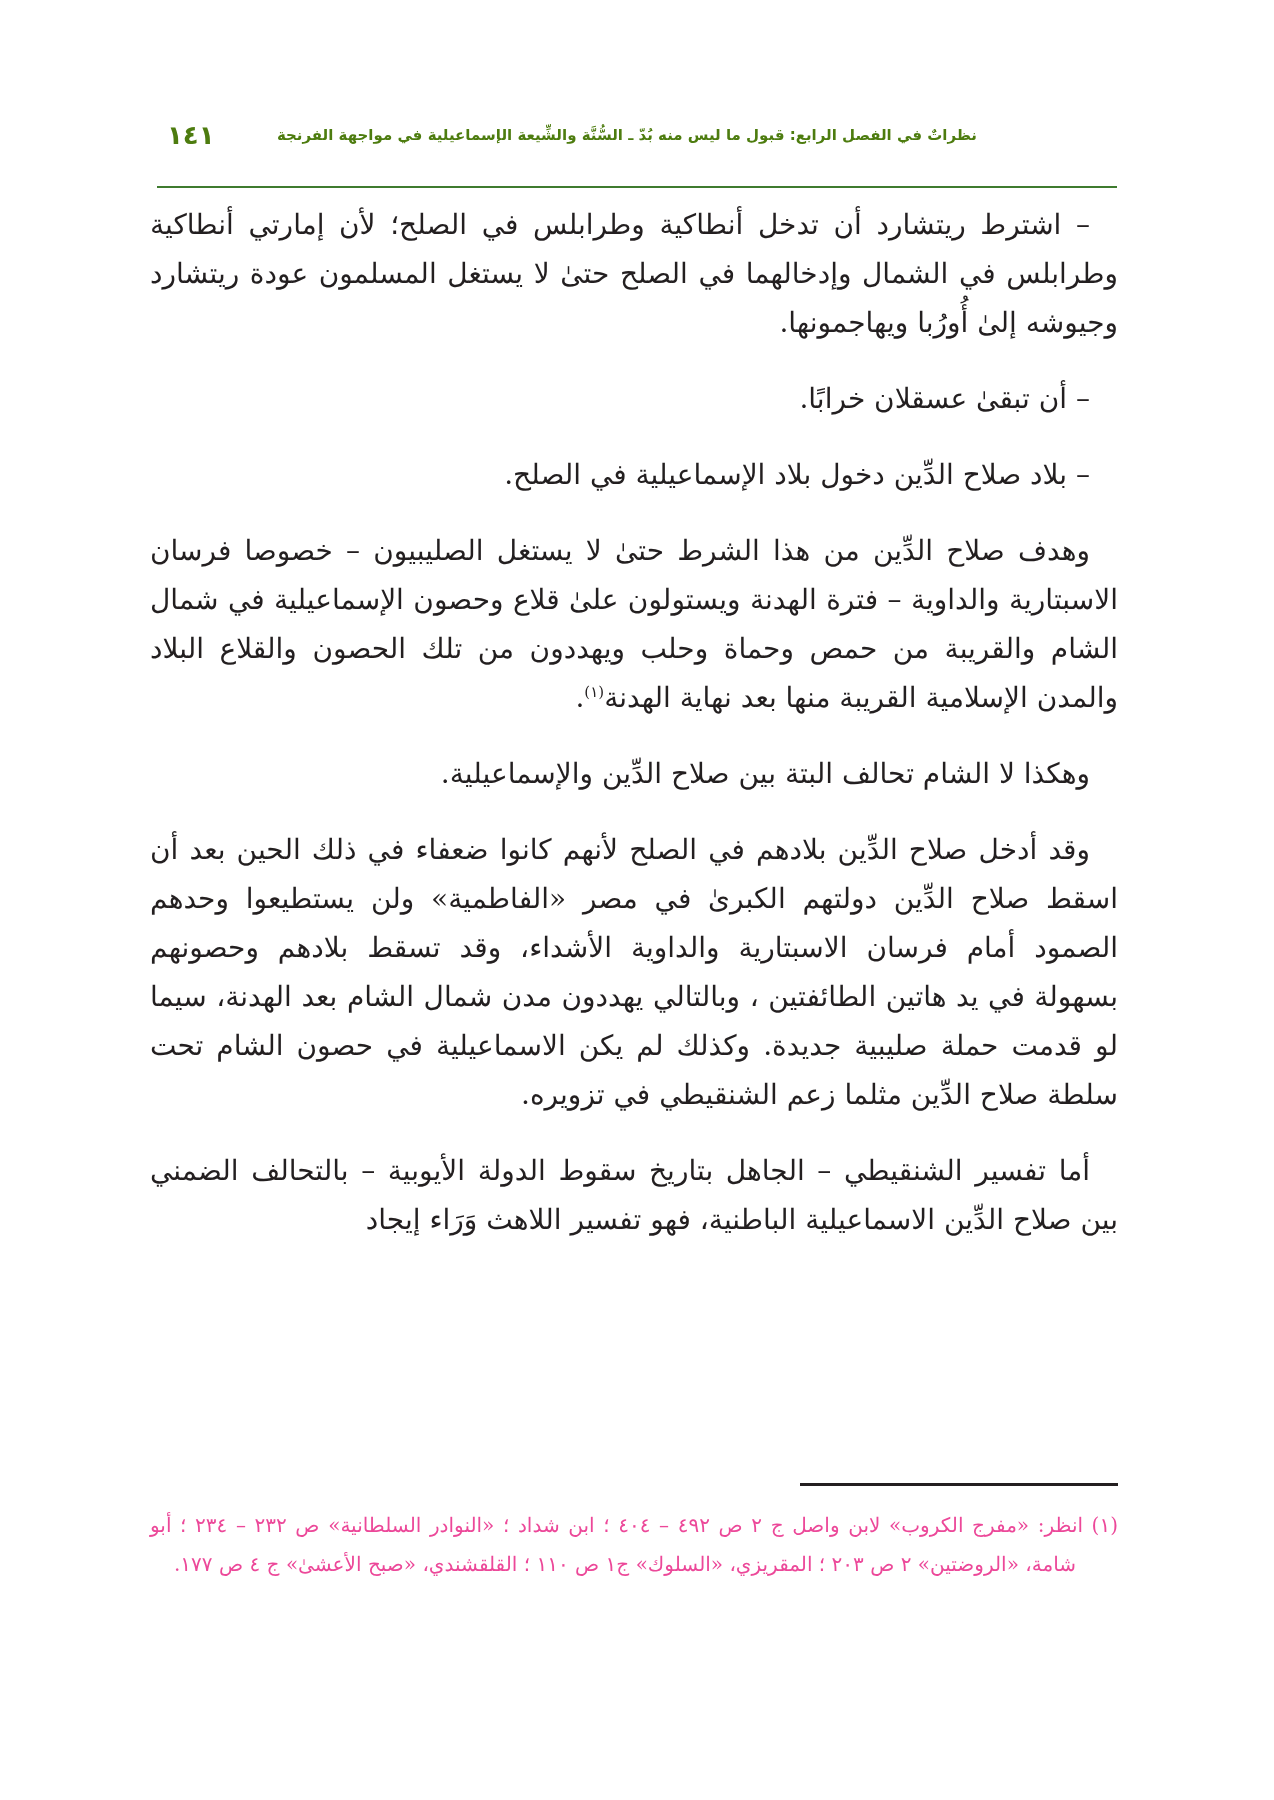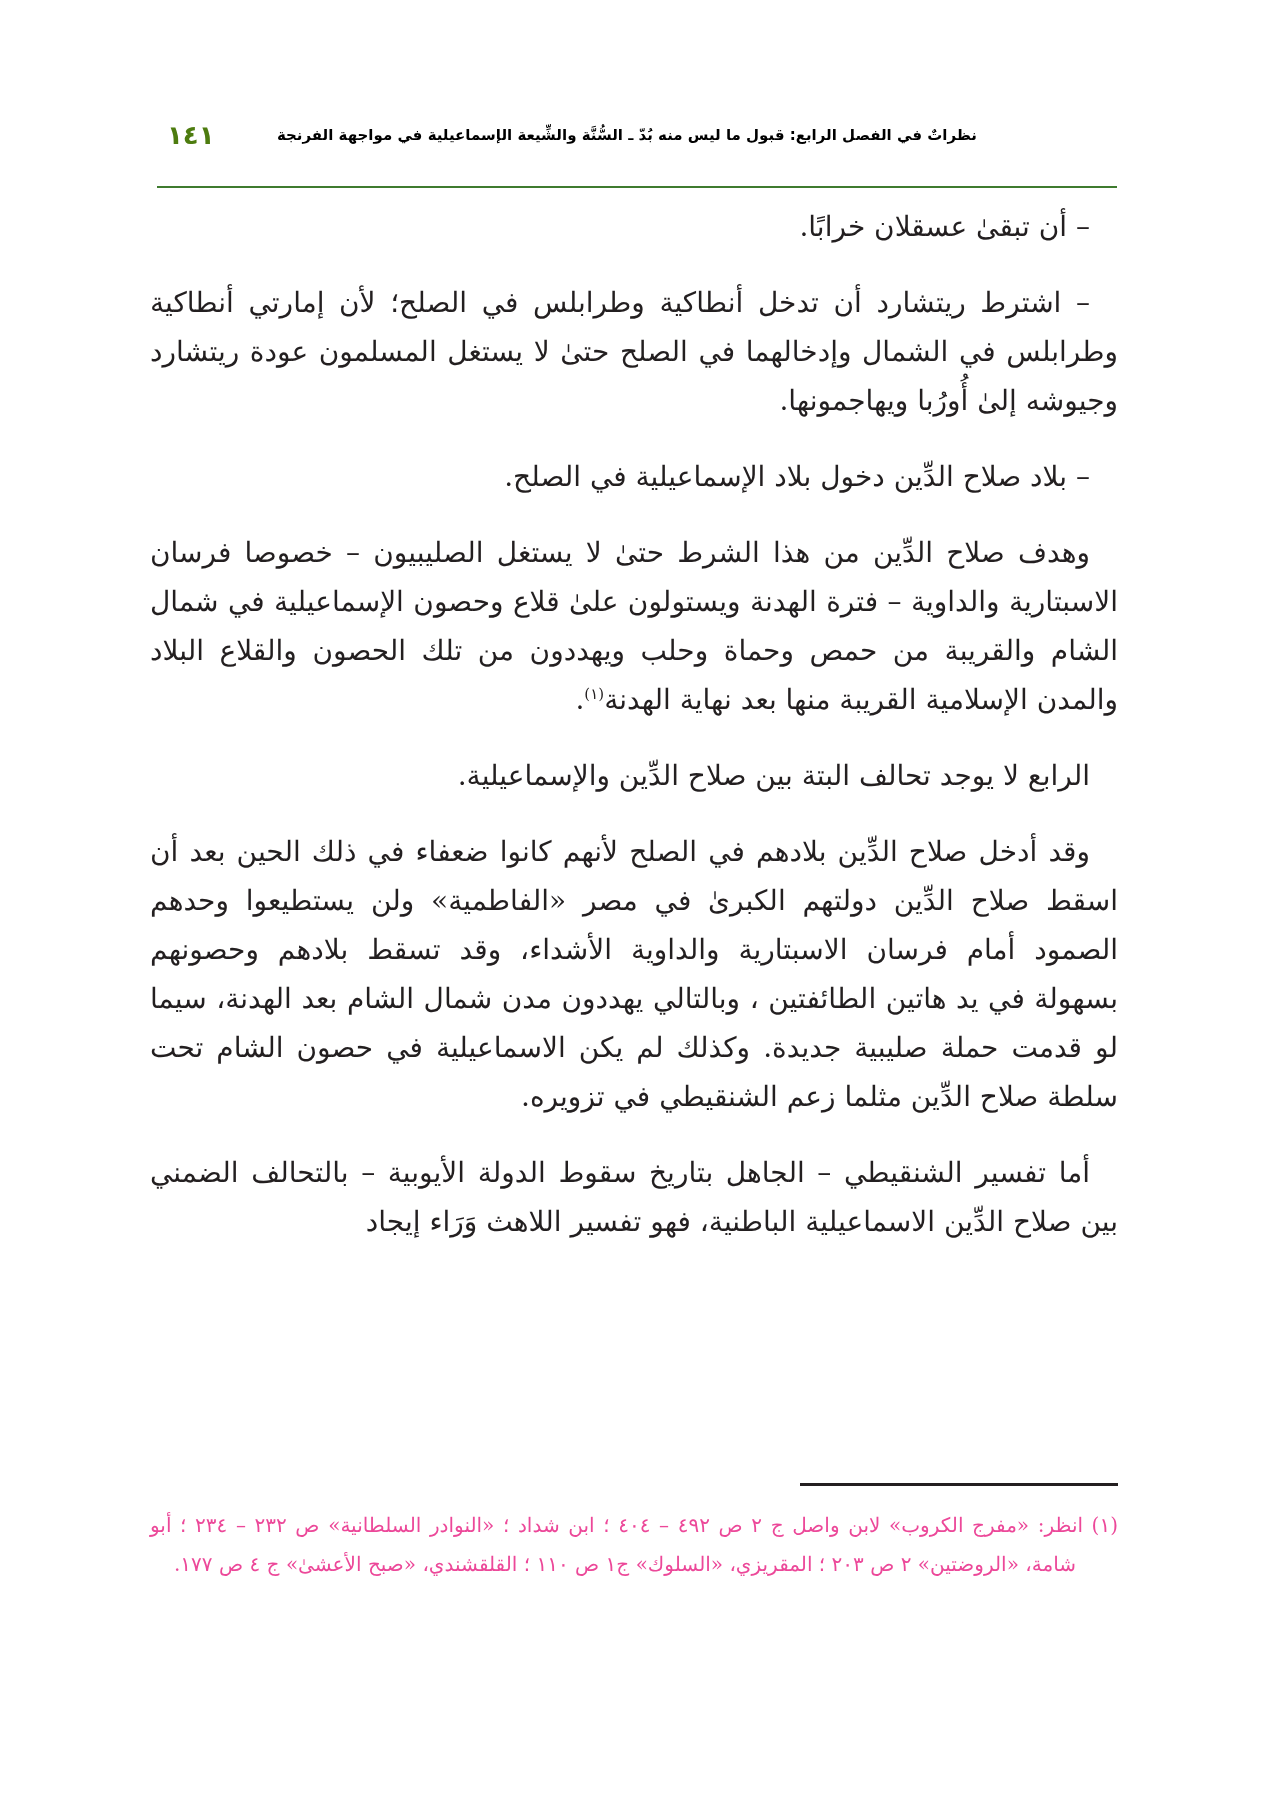--- a/index.html
+++ b/index.html
@@ -30,21 +30,21 @@
     height: 48px;
     direction: rtl;
   }
   .header-title {
     position: absolute;
     right: 140px;
     top: 10px;
     font-family: "DejaVu Sans", sans-serif;
     font-size: 15px;
     font-weight: bold;
-    color: #000000;
+    color: #4d7c0f;
     white-space: nowrap;
     letter-spacing: -0.2px;
   }
   .page-number {
     position: absolute;
     left: 10px;
     top: 4px;
     font-family: "DejaVu Sans", sans-serif;
     font-size: 26px;
     font-weight: bold;
@@ -121,25 +121,25 @@
 
 <div class="page">
 
   <div class="running-header">
     <div class="header-title">نظراتٌ في الفصل الرابع: قبول ما ليس منه بُدّ ـ السُّنَّة والشِّيعة الإسماعيلية في مواجهة الفرنجة</div>
     <div class="page-number">١٤١</div>
   </div>
   <div class="header-rule" style="background: rgb(63, 123, 47);"></div>
 
   <div class="body-text">
+    <p class="para bullet">– اشترط ريتشارد أن تدخل أنطاكية وطرابلس في الصلح؛ لأن إمارتي أنطاكية وطرابلس في الشمال وإدخالهما في الصلح حتىٰ لا يستغل المسلمون عودة ريتشارد وجيوشه إلىٰ أُورُبا ويهاجمونها.</p>
     <p class="para bullet first-bullet">– أن تبقىٰ عسقلان خرابًا.</p>
-    <p class="para bullet">– اشترط ريتشارد أن تدخل أنطاكية وطرابلس في الصلح؛ لأن إمارتي أنطاكية وطرابلس في الشمال وإدخالهما في الصلح حتىٰ لا يستغل المسلمون عودة ريتشارد وجيوشه إلىٰ أُورُبا ويهاجمونها.</p>
     <p class="para bullet">– بلاد صلاح الدِّين دخول بلاد الإسماعيلية في الصلح.</p>
     <p class="para"><span>وهدف صلاح الدِّين من هذا الشرط حتىٰ لا يستغل الصليبيون – خصوصا فرسان الاسبتارية والداوية – فترة الهدنة ويستولون علىٰ قلاع وحصون الإسماعيلية في شمال الشام والقريبة من حمص وحماة وحلب ويهددون من تلك الحصون والقلاع البلاد والمدن الإسلامية القريبة منها بعد نهاية الهدنة</span><sup class="fn-ref">(١)</sup><span>.</span></p>
-    <p class="para">الرابع لا يوجد تحالف البتة بين صلاح الدِّين والإسماعيلية.</p>
+    <p class="para">وهكذا لا الشام تحالف البتة بين صلاح الدِّين والإسماعيلية.</p>
     <p class="para">وقد أدخل صلاح الدِّين بلادهم في الصلح لأنهم كانوا ضعفاء في ذلك الحين بعد أن اسقط صلاح الدِّين دولتهم الكبرىٰ في مصر «الفاطمية» ولن يستطيعوا وحدهم الصمود أمام فرسان الاسبتارية والداوية الأشداء، وقد تسقط بلادهم وحصونهم بسهولة في يد هاتين الطائفتين ، وبالتالي يهددون مدن شمال الشام بعد الهدنة، سيما لو قدمت حملة صليبية جديدة. وكذلك لم يكن الاسماعيلية في حصون الشام تحت سلطة صلاح الدِّين مثلما زعم الشنقيطي في تزويره.</p>
     <p class="para">أما تفسير الشنقيطي – الجاهل بتاريخ سقوط الدولة الأيوبية – بالتحالف الضمني بين صلاح الدِّين الاسماعيلية الباطنية، فهو تفسير اللاهث وَرَاء إيجاد</p>
   </div>
 
   <div class="footnote-rule"></div>
 
   <div class="footnotes">
     <p class="footnote">(١) انظر: «مفرج الكروب» لابن واصل ج ٢ ص ٤٩٢ – ٤٠٤ ؛ ابن شداد ؛ «النوادر السلطانية» ص ٢٣٢ – ٢٣٤ ؛ أبو شامة، «الروضتين» ٢ ص ٢٠٣ ؛ المقريزي، «السلوك» ج١ ص ١١٠ ؛ القلقشندي، «صبح الأعشىٰ» ج ٤ ص ١٧٧.</p>
   </div>
 

